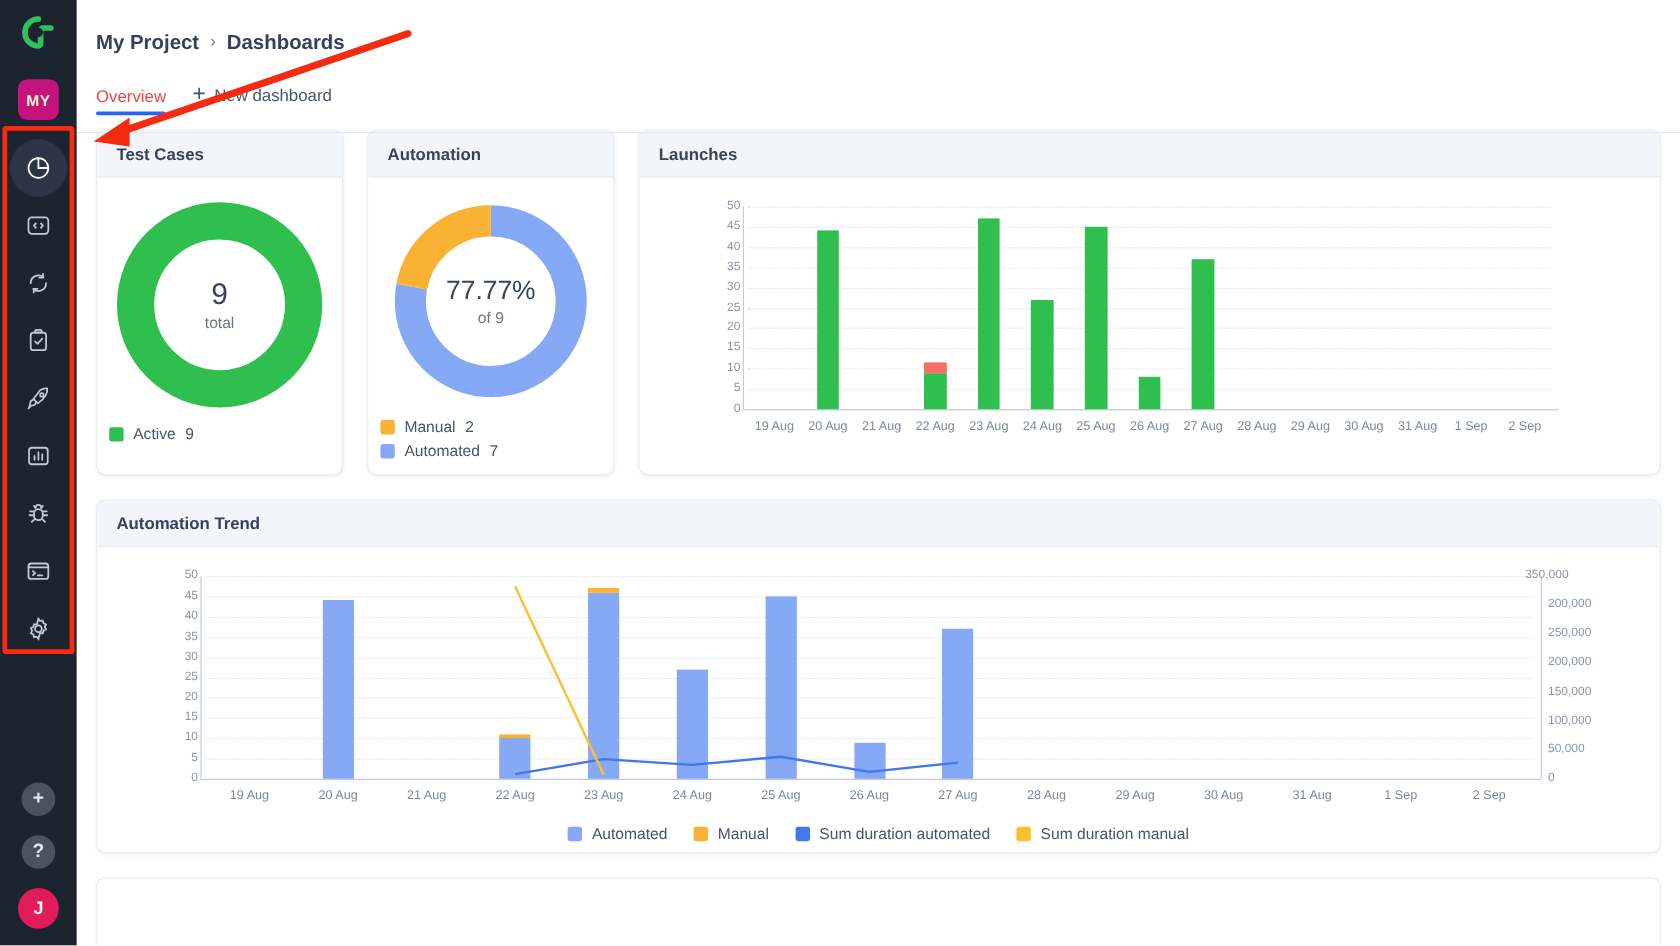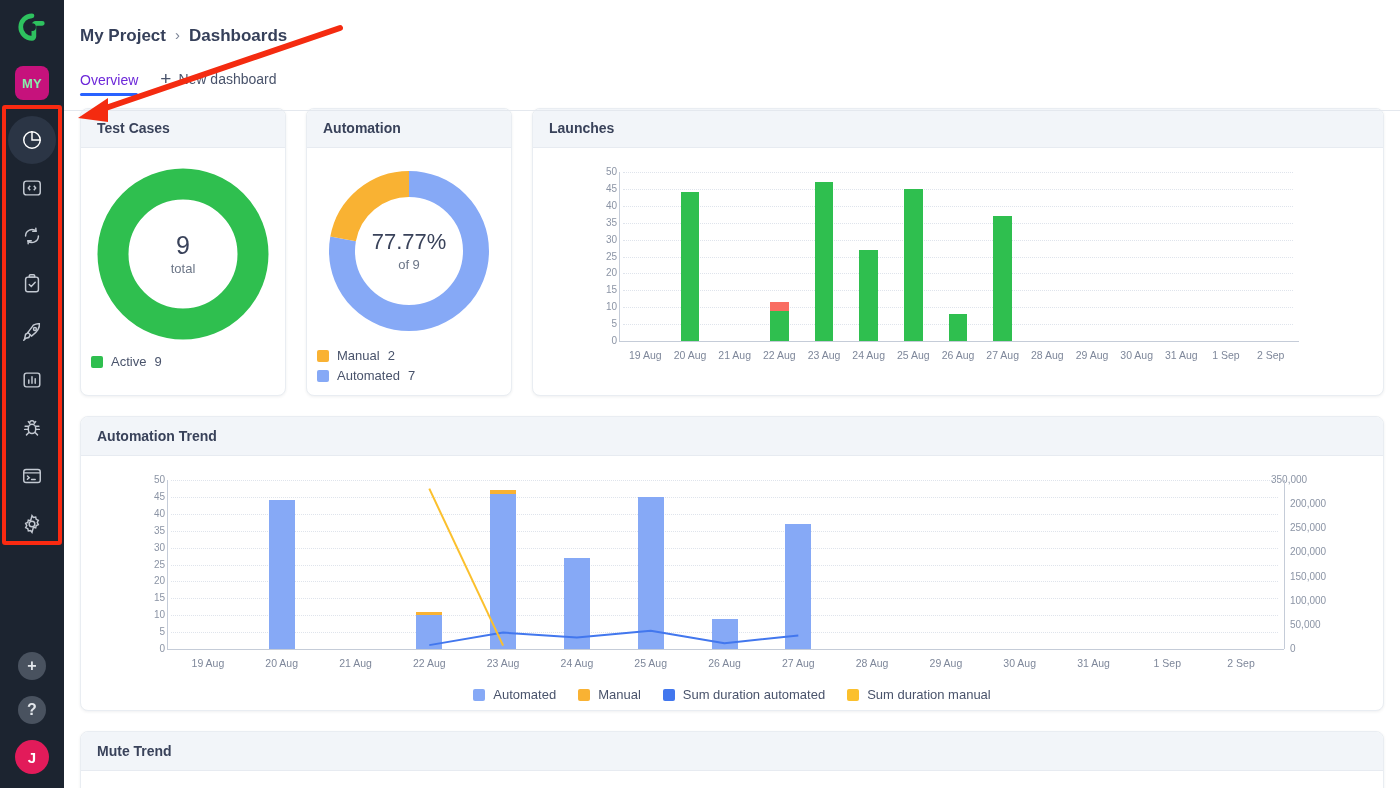--- a/index.html
+++ b/index.html
@@ -23,21 +23,21 @@
   .logo-wrap {
     width: 64px; height: 56px;
     display: flex; align-items: center; justify-content: center;
   }
   .logo-a {
     width: 30px; height: 30px;
   }
   .proj-badge {
     width: 34px; height: 34px; border-radius: 8px;
     background: #c6127c;
-    color: #86efac; font-size: 13px; font-weight: 700;
+    color: #fef9c3; font-size: 13px; font-weight: 700;
     display: flex; align-items: center; justify-content: center;
     letter-spacing: 0.3px;
     margin-top: 10px;
   }
   .nav-group {
     margin-top: 16px;
     display: flex; flex-direction: column; align-items: center;
     width: 64px;
   }
   .nav-item {
@@ -87,21 +87,21 @@
 
   .tabs {
     margin: 18px 0 0 16px;
     display: flex; align-items: flex-end; gap: 22px;
     height: 32px;
   }
   .tab {
     font-size: 14px; color: #49536b; cursor: pointer;
     padding-bottom: 8px; position: relative;
   }
-  .tab.active { color: #6d28d9; }
+  .tab.active { color: #ef4444; }
   .tab.active::after {
     content: ""; position: absolute; left: 0; right: 0; bottom: 0;
     height: 3px; background: #2962ff; border-radius: 2px;
   }
   .tab-new { display: flex; align-items: center; gap: 7px; color: #49536b; }
   .tab-plus { font-size: 19px; font-weight: 300; line-height: 1; color: #49536b; }
   .tabs-rule {
     position: absolute; left: 0; right: 0; top: 110px; height: 1px; background: #e4e8ee;
   }
 
@@ -476,21 +476,20 @@
                   <span class="sw" style="background: rgb(251, 192, 45);"></span>
                   <span>Sum duration manual</span>
                 </div>
               </div>
           </div>
         </div>
       </div>
 
       <div class="row" style="margin-top:20px;">
         <div class="card card-mute">
-          <div class="card-head">Mute Trend</div>
           <div class="card-body" style="height:120px;"></div>
         </div>
       </div>
 
     </div>
 
     <svg class="arrow-svg" width="1336" height="788">
       <line x1="276" y1="28" x2="30" y2="112" stroke="#f42b10" stroke-width="6" stroke-linecap="round"></line>
       <polygon points="14,118 44,98 44,122" fill="#f42b10"></polygon>
     </svg>

